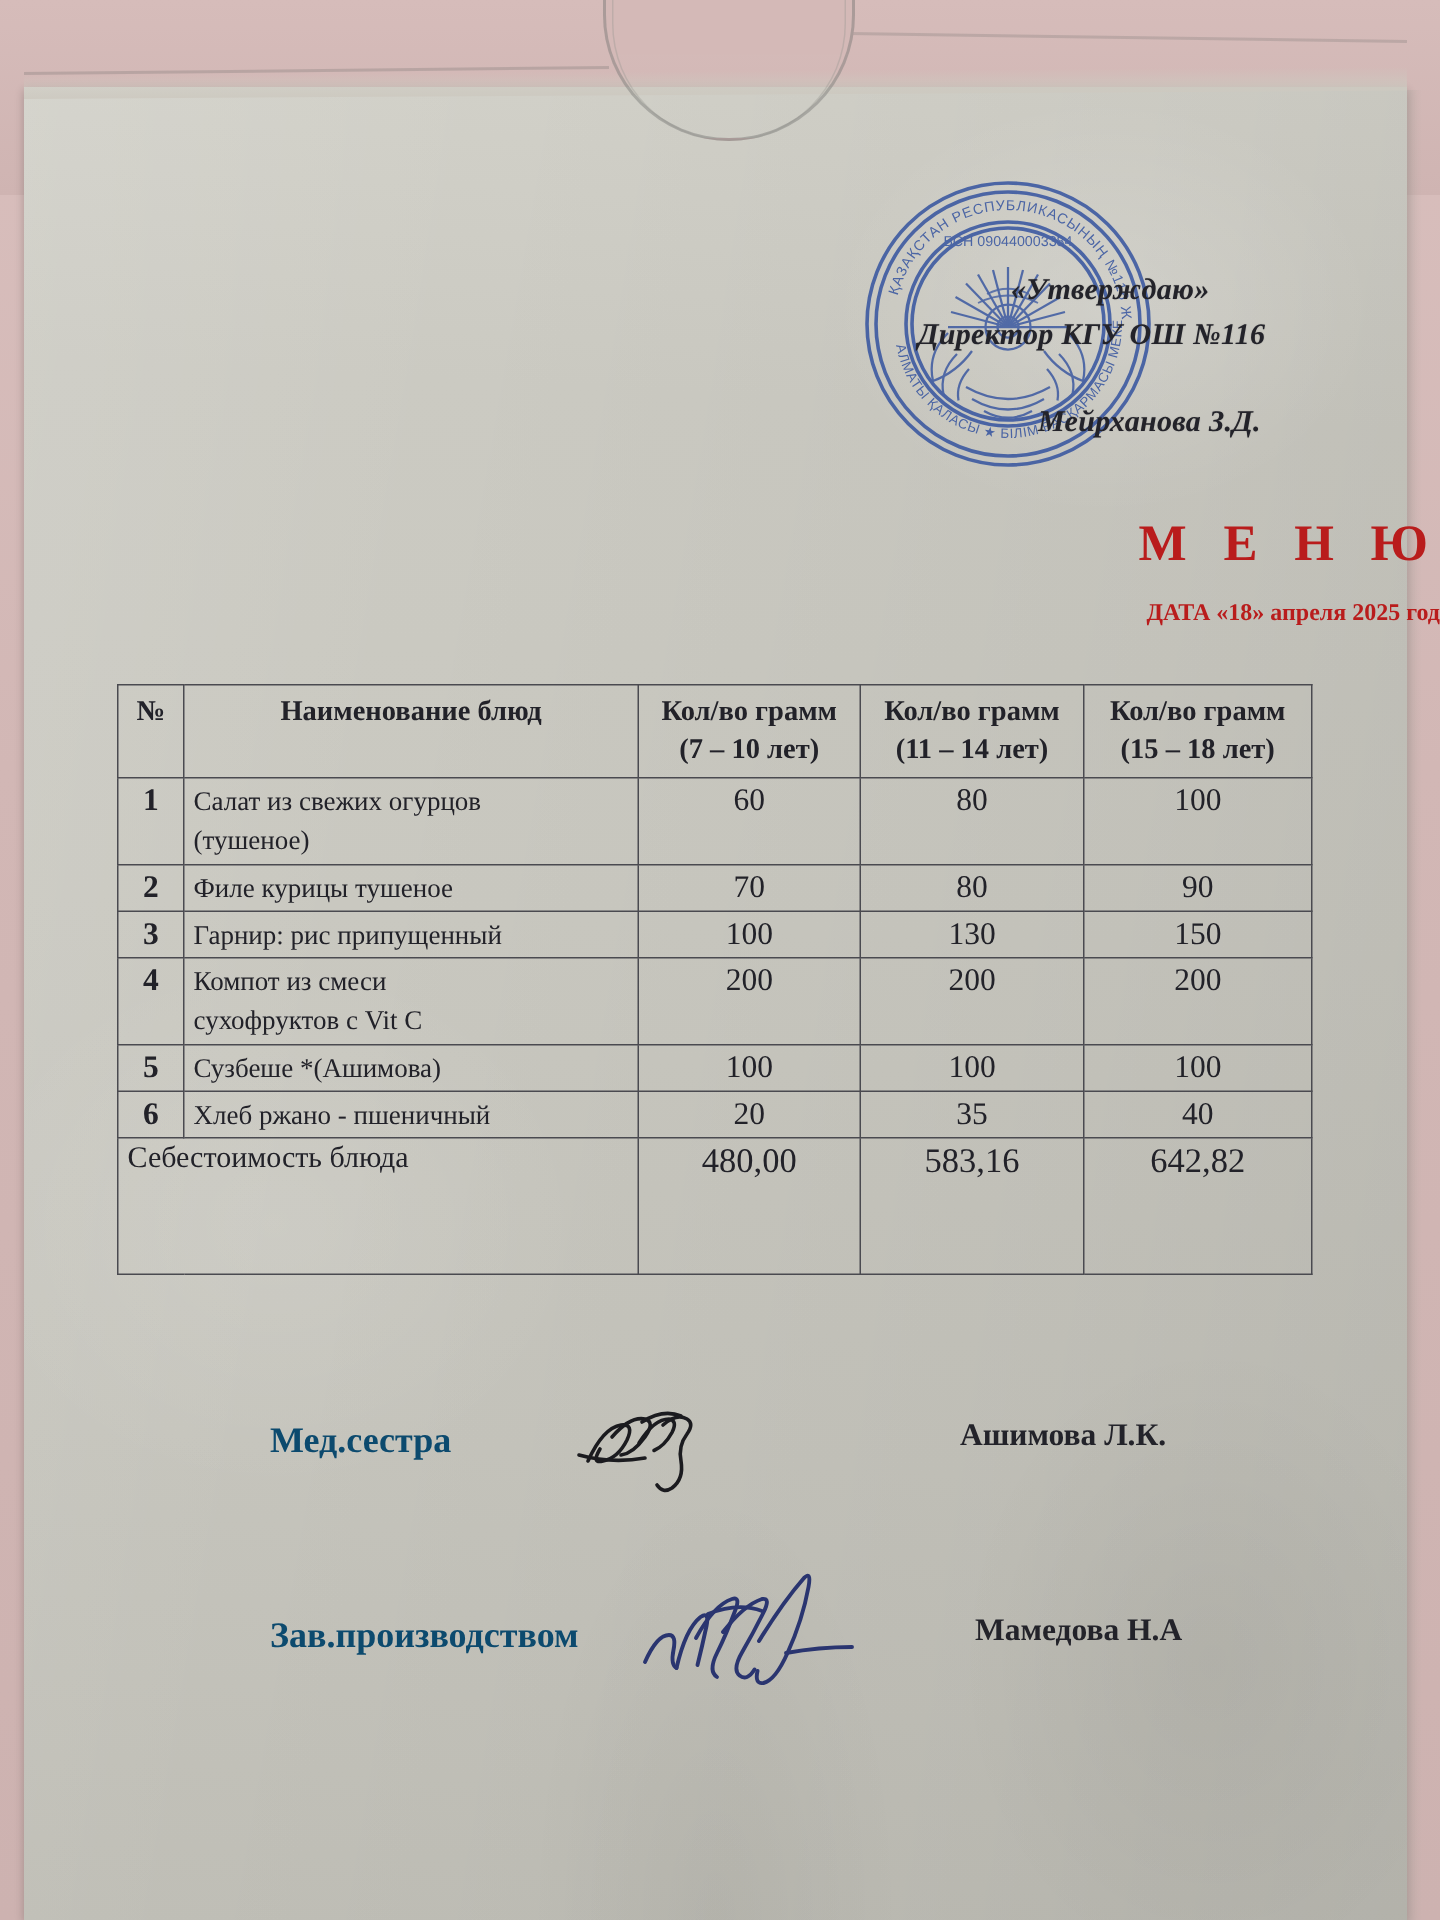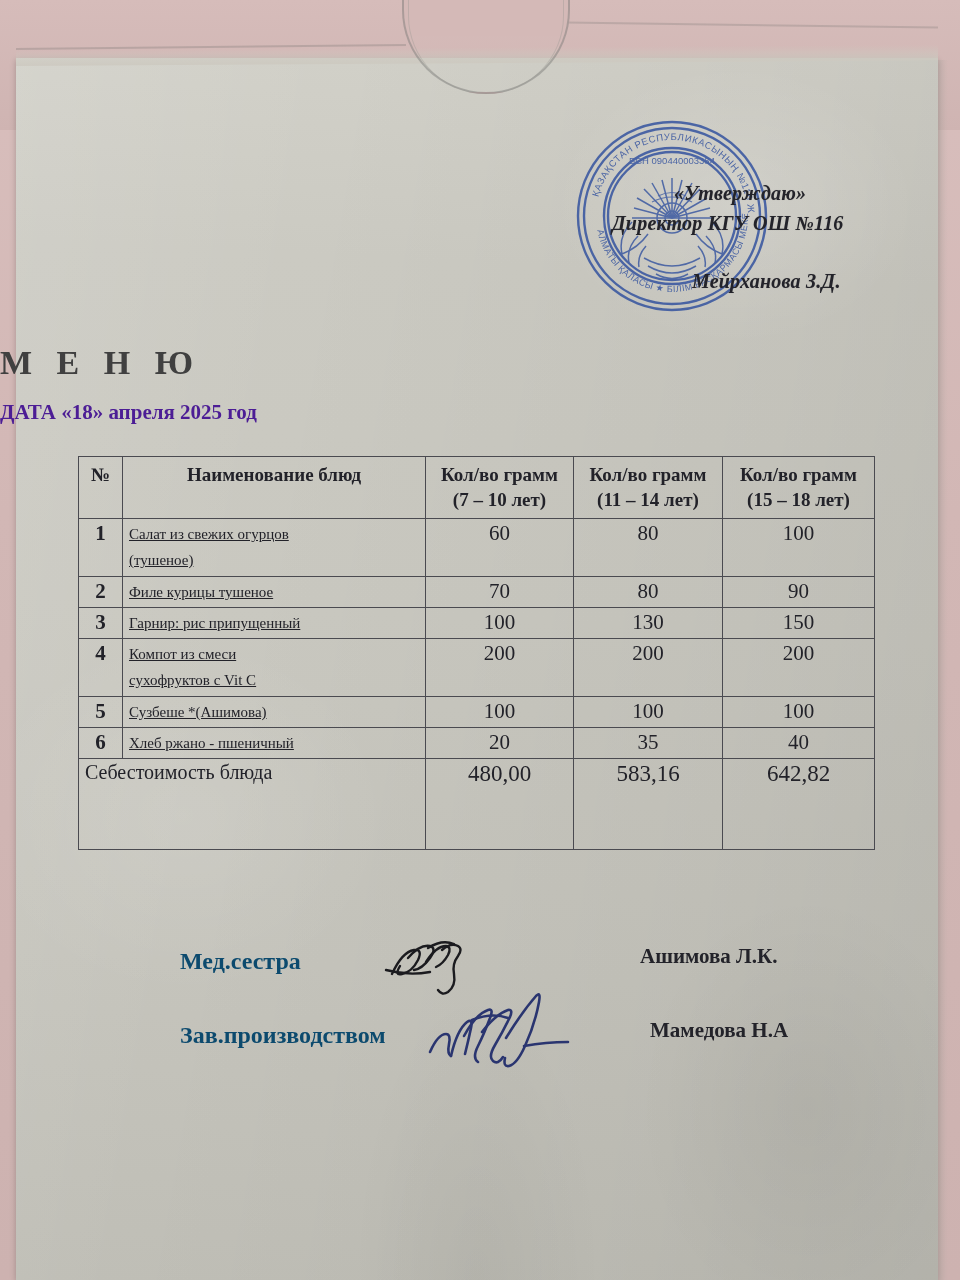--- a/index.html
+++ b/index.html
@@ -141,34 +141,34 @@
     height: 196px;
     opacity: 0.82;
   }
   .stamp svg { display: block; }
 
   
   .doc-title {
     position: absolute;
     left: 0; right: 0;
     top: 344px;
-    text-align: left;
+    text-align: right;
     font-size: 34px;
     font-weight: bold;
     letter-spacing: 8px;
-    color: #404040;
+    color: #b91c1c;
   }
   .doc-date {
     position: absolute;
     left: 0; right: 0;
     top: 400px;
-    text-align: left;
-    font-size: 21px;
-    font-weight: bold;
-    color: #4c1d95;
+    text-align: right;
+    font-size: 16px;
+    font-weight: bold;
+    color: #b91c1c;
   }
 
   
   .menu-table {
     position: absolute;
     left: 78px;
     top: 456px;
     width: 796px;
     border-collapse: collapse;
     table-layout: fixed;
@@ -193,25 +193,24 @@
   .col-g2    { width: 149px; }
   .col-g3    { width: 152px; }
 
   .cell-num {
     text-align: center;
     font-size: 21px;
     font-weight: bold;
     padding-top: 3px;
   }
   .cell-name {
-    font-size: 15px;
+    font-size: 18px;
     line-height: 26px;
     padding-left: 8px;
     padding-top: 2px;
-    text-decoration: underline;
   }
   .cell-val {
     text-align: center;
     font-size: 21px;
     padding-top: 4px;
     margin-top: 48px;
   }
   .row-tall .cell-name, .row-tall .cell-num, .row-tall .cell-val { padding-bottom: 3px; }
 
   .cost-row td { height: 86px; }
@@ -248,21 +247,21 @@
     top: 14px;
     font-size: 21px;
     font-weight: bold;
     color: #23232a;
     white-space: nowrap;
   }
   .sig-mark {
     position: absolute;
   }
   #sig-block-nurse  { top: 930px; }
-  #sig-block-prod   { top: 1004px; }
+  #sig-block-prod   { top: 1060px; }
   #sig-block-prod .sig-name { left: 560px; }
 </style>
 </head>
 <body>
 
 <div id="page">
 
   <div class="wall"></div>
   <div class="wall-shade"></div>
 

